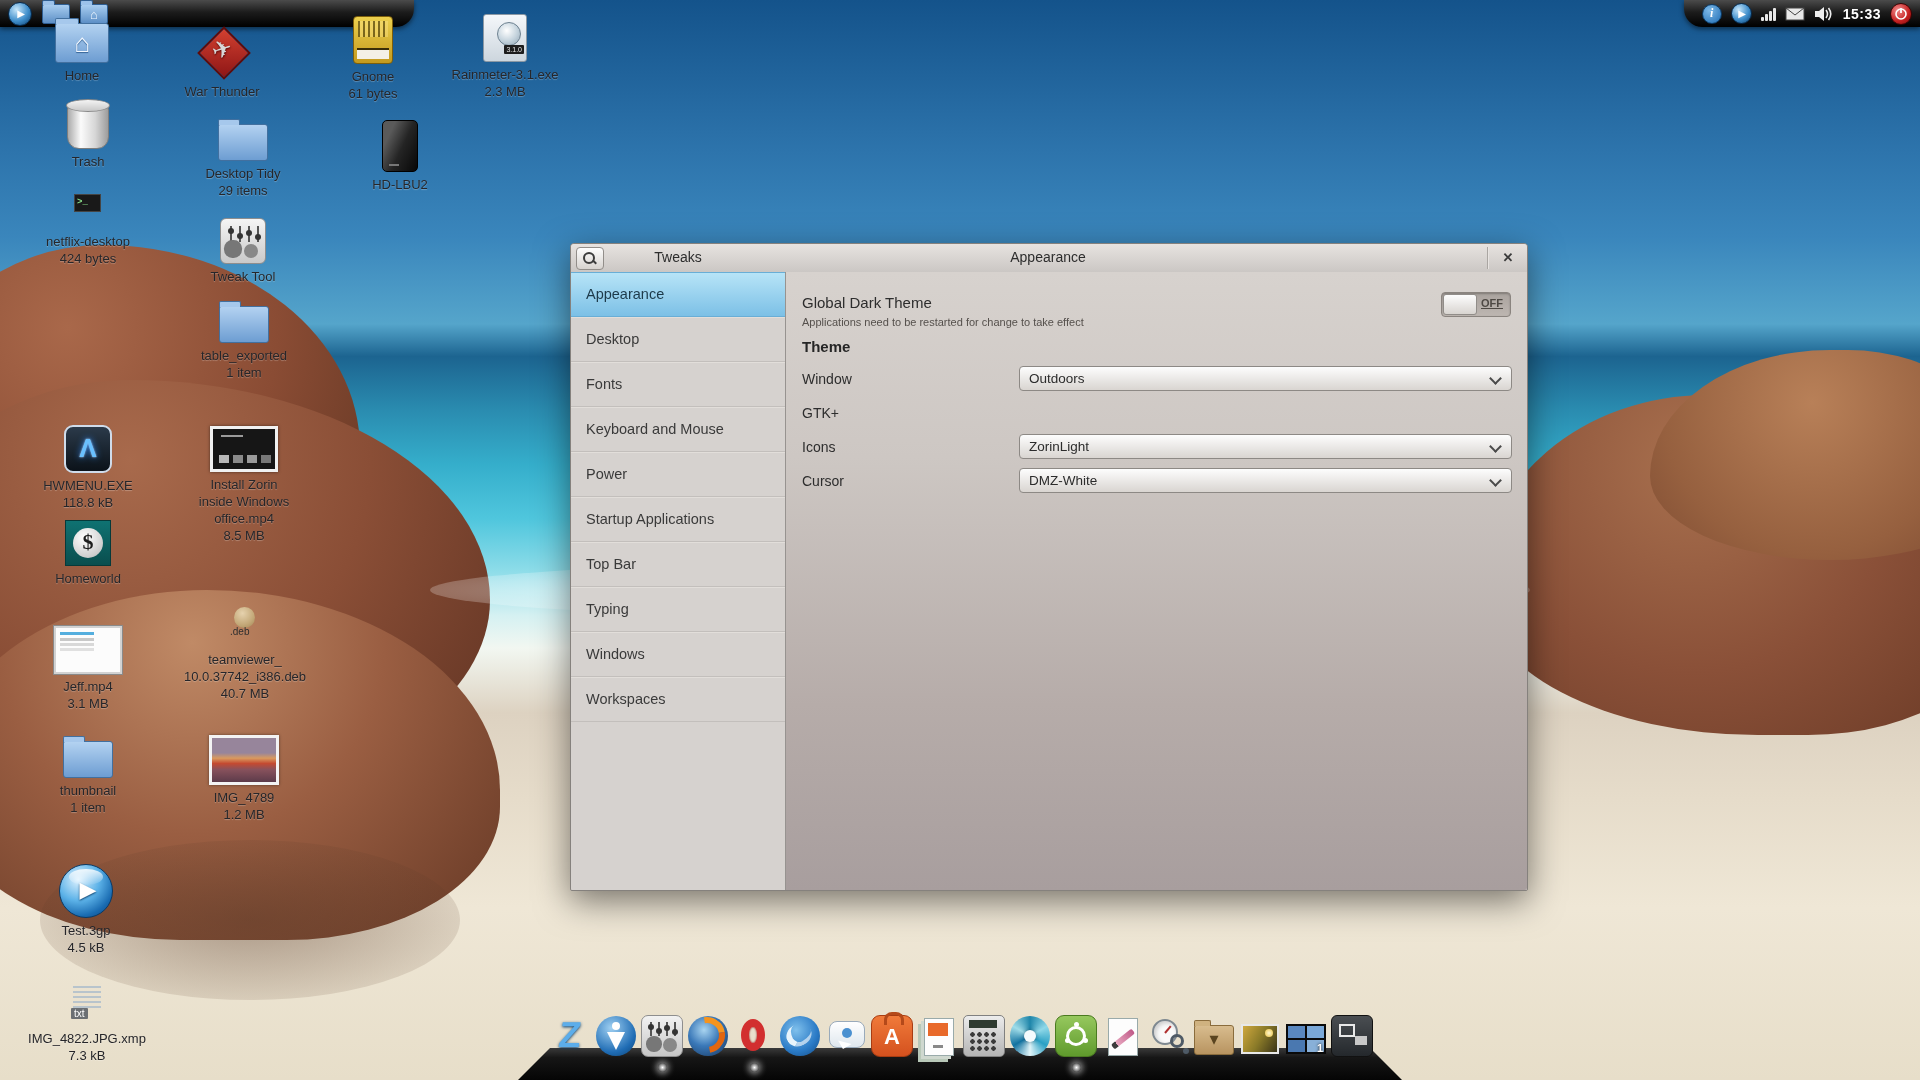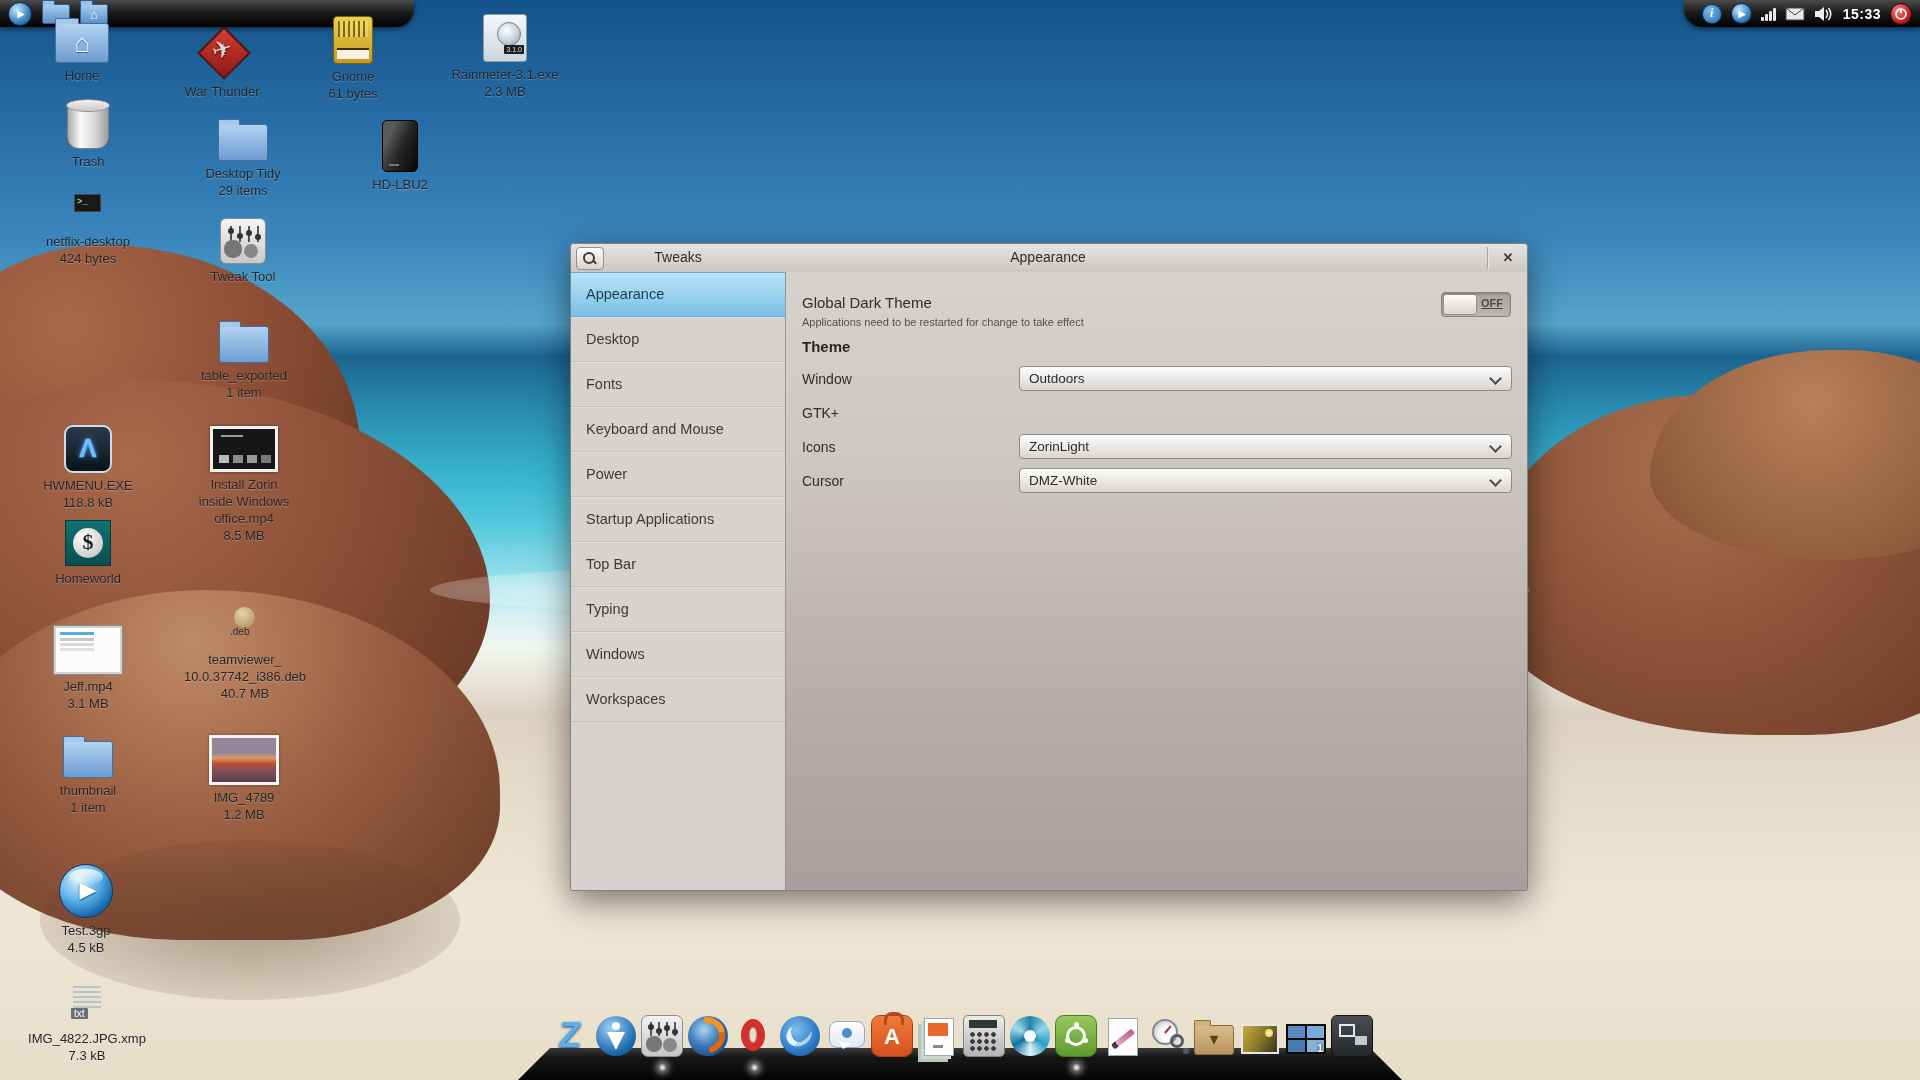--- a/index.html
+++ b/index.html
@@ -302,21 +302,21 @@
 
   <div id="desktop-icons">
       <div class="dicon" style="left: 7px; top: 23px;">
         <div class="g g-folder-home fold"></div>
         <div class="lbl">Home</div>
       </div>
       <div class="dicon" style="left: 147px; top: 23px;">
         <div class="g g-warthunder"></div>
         <div class="lbl">War Thunder</div>
       </div>
-      <div class="dicon" style="left: 278px; top: 16px;">
+      <div class="dicon" style="left: 298px; top: 16px;">
         <div class="g g-goldcard"></div>
         <div class="lbl">Gnome</div>
         <div class="lbl">61 bytes</div>
       </div>
       <div class="dicon" style="left: 430px; top: 14px;">
         <div class="g g-installer"></div>
         <div class="lbl">Rainmeter-3.1.exe</div>
         <div class="lbl">2.3 MB</div>
       </div>
       <div class="dicon" style="left: 13px; top: 103px;">
@@ -334,21 +334,21 @@
       </div>
       <div class="dicon" style="left: 13px; top: 183px;">
         <div class="g g-script"></div>
         <div class="lbl">netflix-desktop</div>
         <div class="lbl">424 bytes</div>
       </div>
       <div class="dicon" style="left: 168px; top: 218px;">
         <div class="g g-sliders"></div>
         <div class="lbl">Tweak Tool</div>
       </div>
-      <div class="dicon" style="left: 169px; top: 326px;">
+      <div class="dicon" style="left: 169px; top: 306px;">
         <div class="g g-folder fold"></div>
         <div class="lbl">table_exported</div>
         <div class="lbl">1 item</div>
       </div>
       <div class="dicon" style="left: 13px; top: 425px;">
         <div class="g g-hwmenu"></div>
         <div class="lbl">HWMENU.EXE</div>
         <div class="lbl">118.8 kB</div>
       </div>
       <div class="dicon" style="left: 169px; top: 426px;">

